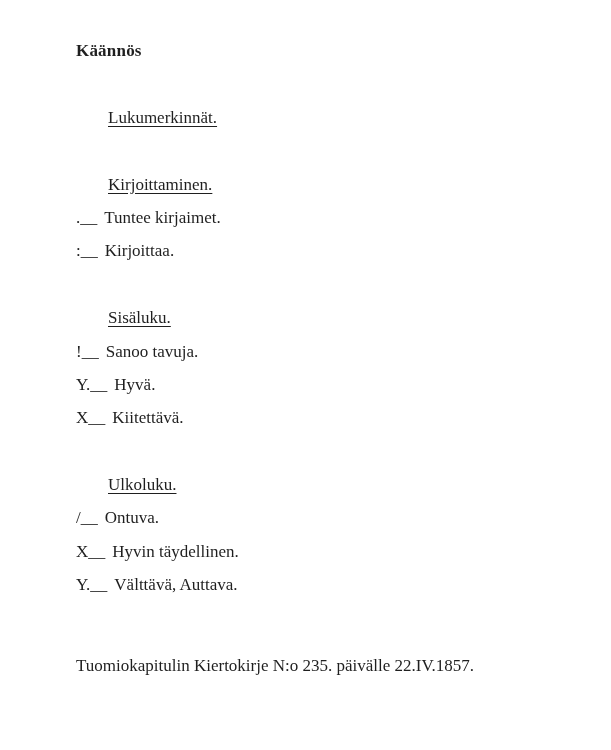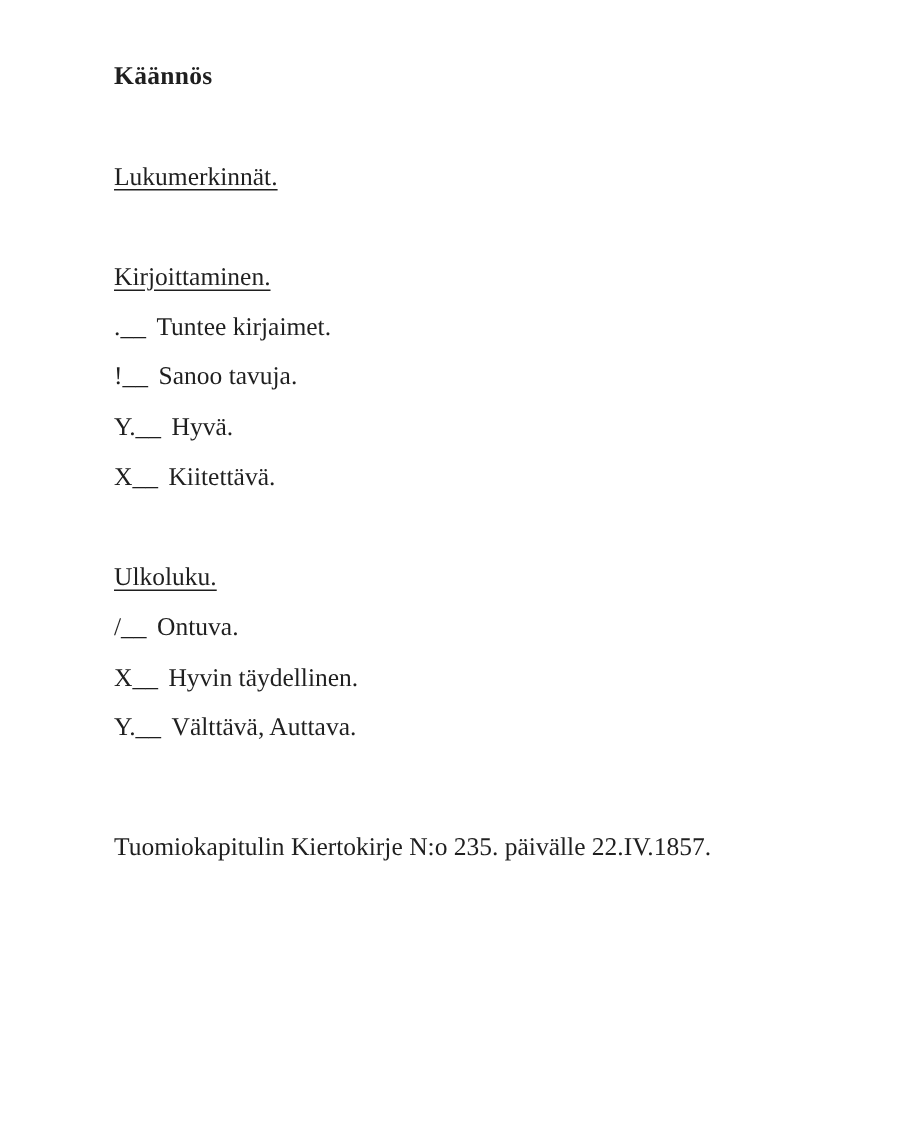--- a/index.html
+++ b/index.html
@@ -29,20 +29,21 @@
   .doc-title {
     font-weight: bold;
     letter-spacing: 0.2px;
   }
   .section-heading {
     margin-top: 33.4px; 
   }
   .section-heading .u {
     text-decoration: underline;
     text-underline-offset: 3px;
+    margin-left: 32px;
   }
   .item .prefix {
     display: inline-block;
   }
   .item .label {
     margin-left: 7px;
     margin-top: 13px;
   }
   .doc-footer {
     margin-top: 47px;
@@ -58,21 +59,27 @@
   <div class="line section-heading">
     <span class="u">Lukumerkinnät.</span>
   </div>
 
   <div class="line section-heading">
     <span class="u">Kirjoittaminen.</span>
   </div>
   <div class="line item">
     <span class="prefix">.__</span><span class="label">Tuntee kirjaimet.</span>
   </div>
+  <div class="line item">
+    <span class="prefix">:__</span><span class="label">Kirjoittaa.</span>
+  </div>
 
+  <div class="line section-heading">
+    <span class="u">Sisäluku.</span>
+  </div>
   <div class="line item">
     <span class="prefix">!__</span><span class="label">Sanoo tavuja.</span>
   </div>
   <div class="line item">
     <span class="prefix">Y.__</span><span class="label">Hyvä.</span>
   </div>
   <div class="line item">
     <span class="prefix">X__</span><span class="label">Kiitettävä.</span>
   </div>
 

